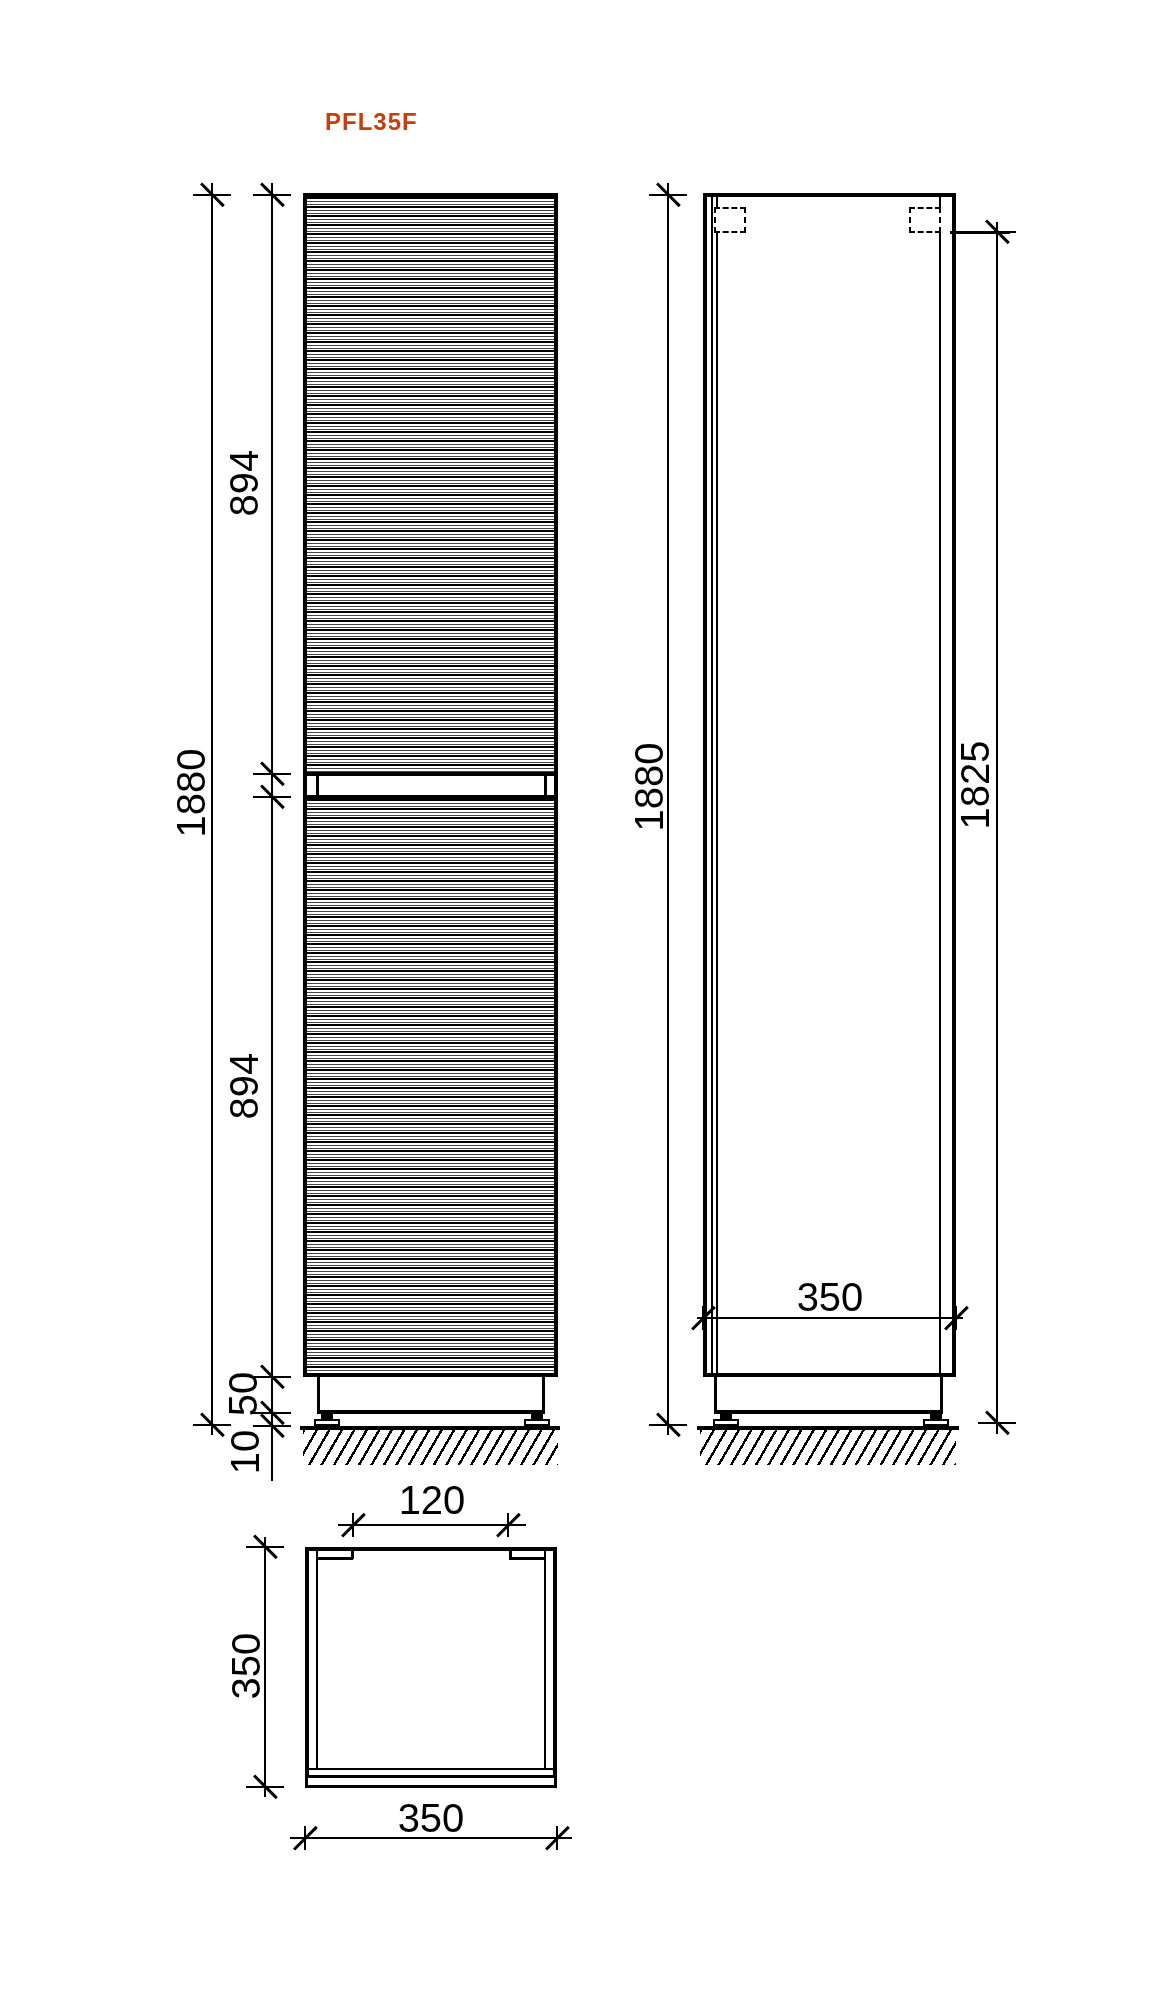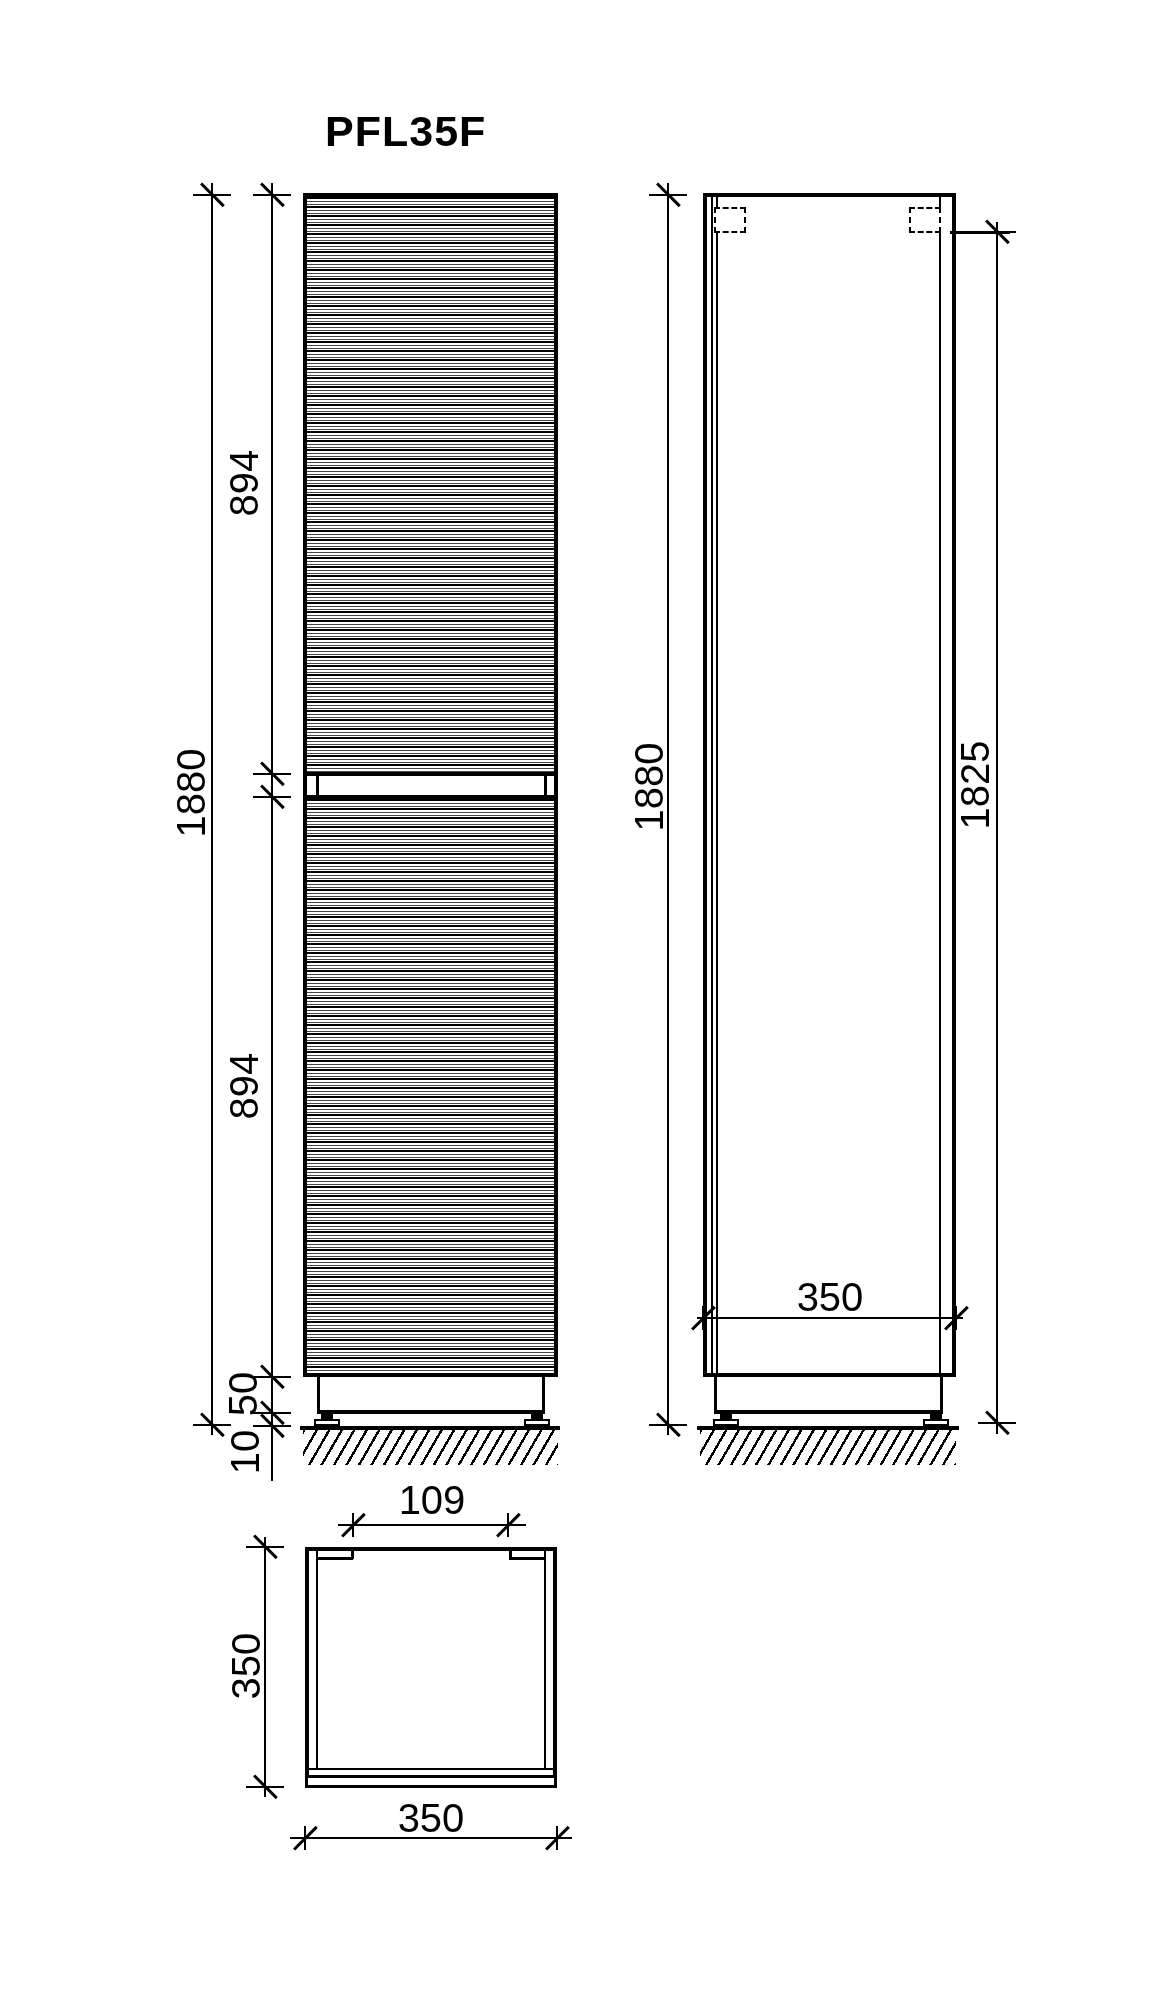--- a/index.html
+++ b/index.html
@@ -26,21 +26,21 @@
   .tick::before,.tick::after{content:"";position:absolute;background:#000;}
   
   .tick.tv::before{width:38px;height:2.5px;left:-19px;top:-1.25px;}
   .tick.tv::after{width:2.5px;height:32px;left:-1.25px;top:-16px;transform:rotate(-45deg);}
   
   .tick.th::before{width:2.5px;height:24px;left:-1.25px;top:-12px;}
   .tick.th::after{width:2.5px;height:32px;left:-1.25px;top:-16px;transform:rotate(45deg);}
   .lbl{position:absolute;color:#000;font-size:40px;font-weight:400;line-height:1;
        white-space:nowrap;transform:translate(-50%,-50%);}
   .lbl.rot{transform:translate(-50%,-50%) rotate(-90deg);}
-  .title{position:absolute;color:#000000;font-size:43px;font-weight:700;line-height:1;letter-spacing:1px;}
+  .title{position:absolute;color:#c2410c;font-size:24px;font-weight:700;line-height:1;letter-spacing:1px;}
 </style>
 </head>
 <body>
 
 <div class="sheet">
 
   <div class="title" style="left:325px;top:110px;">PFL35F</div>
 
   <div class="outline-box" style="left:303px;top:193px;width:255px;height:1184px;"></div>
   <div class="texture" style="left:307px;top:197px;width:247px;height:575px;"></div>
@@ -114,21 +114,21 @@
   <div class="ln" style="left:317px;top:1557px;width:36px;height:2.5px;"></div>
   <div class="ln" style="left:351px;top:1551px;width:2.5px;height:8px;"></div>
   <div class="ln" style="left:509px;top:1557px;width:36px;height:2.5px;"></div>
   <div class="ln" style="left:509px;top:1551px;width:2.5px;height:8px;"></div>
   <div class="ln" style="left:309px;top:1768px;width:244px;height:2px;"></div>
   <div class="door-strip" style="left:305px;top:1775px;width:252px;height:13px;"></div>
 
   <div class="ln" style="left:338px;top:1524px;width:188px;height:2px;"></div>
   <div class="tick th" style="left:353px;top:1525px;"></div>
   <div class="tick th" style="left:508px;top:1525px;"></div>
-  <div class="lbl" style="left:432px;top:1500px;">109</div>
+  <div class="lbl" style="left:432px;top:1500px;">120</div>
 
   <div class="ln" style="left:264px;top:1537px;width:2px;height:260px;"></div>
   <div class="tick tv" style="left:265px;top:1547px;"></div>
   <div class="tick tv" style="left:265px;top:1787px;"></div>
   <div class="lbl rot" style="left:246px;top:1666px;">350</div>
 
   <div class="ln" style="left:290px;top:1837px;width:282px;height:2px;"></div>
   <div class="tick th" style="left:305px;top:1838px;"></div>
   <div class="tick th" style="left:557px;top:1838px;"></div>
   <div class="lbl" style="left:431px;top:1818px;">350</div>

